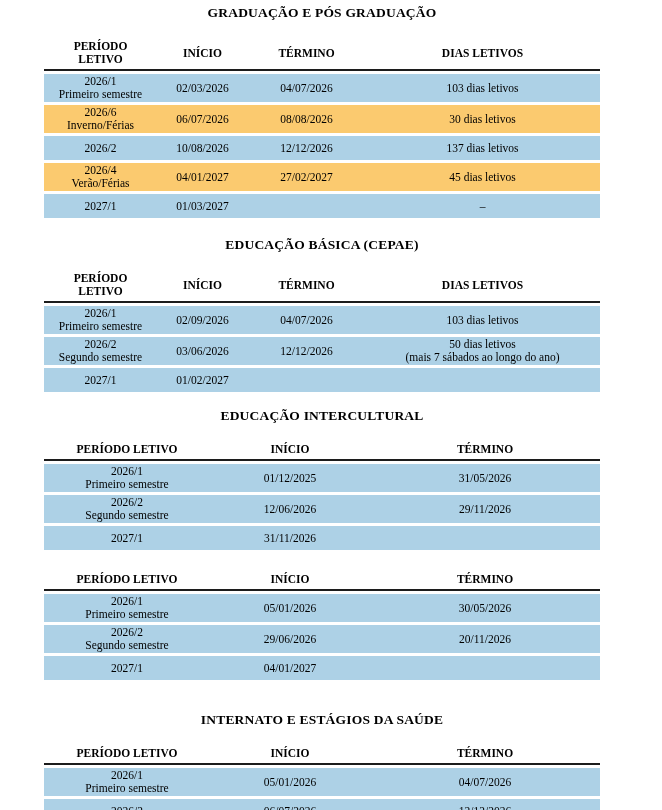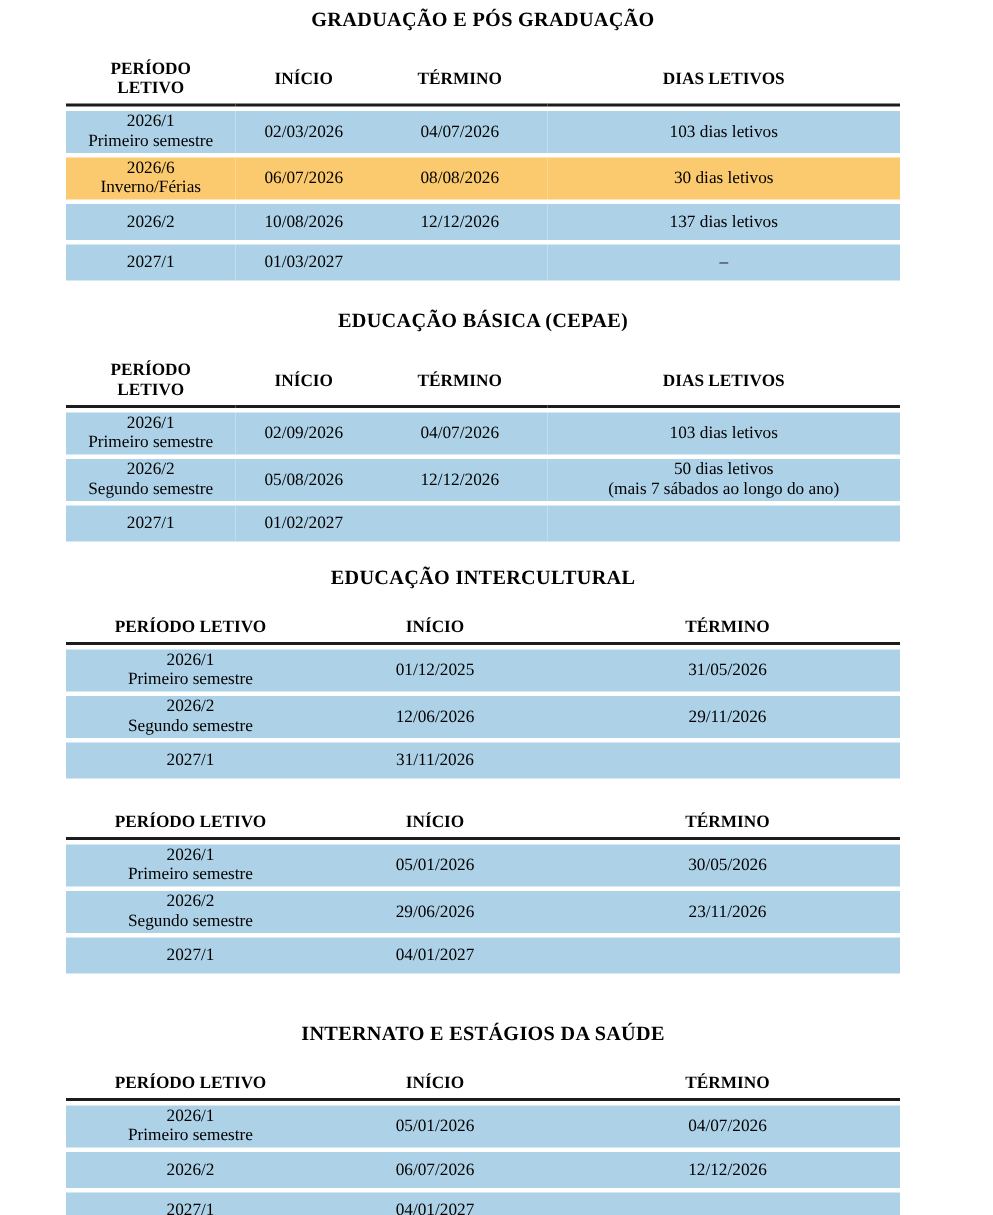--- a/index.html
+++ b/index.html
@@ -103,20 +103,27 @@
                 <td class="cell">06/07/2026</td>
                 <td class="cell">08/08/2026</td>
                 <td class="cell">30 dias letivos</td>
               </tr>
               <tr class="row-class">
                 <td class="cell">2026/2</td>
                 <td class="cell">10/08/2026</td>
                 <td class="cell">12/12/2026</td>
                 <td class="cell">137 dias letivos</td>
               </tr>
+              <tr class="row-complementary">
+                <td class="cell">2026/4
+Verão/Férias</td>
+                <td class="cell">04/01/2027</td>
+                <td class="cell">27/02/2027</td>
+                <td class="cell">45 dias letivos</td>
+              </tr>
               <tr class="row-class">
                 <td class="cell">2027/1</td>
                 <td class="cell">01/03/2027</td>
                 <td class="cell"></td>
                 <td class="cell">–</td>
               </tr>
             </tbody>
           </table>
         </section>
         <section class="cal-section">
@@ -141,21 +148,21 @@
               <tr class="row-class">
                 <td class="cell">2026/1
 Primeiro semestre</td>
                 <td class="cell">02/09/2026</td>
                 <td class="cell">04/07/2026</td>
                 <td class="cell">103 dias letivos</td>
               </tr>
               <tr class="row-class">
                 <td class="cell">2026/2
 Segundo semestre</td>
-                <td class="cell">05/08/2026</td>
+                <td class="cell">03/06/2026</td>
                 <td class="cell">12/12/2026</td>
                 <td class="cell">50 dias letivos
 (mais 7 sábados ao longo do ano)</td>
               </tr>
               <tr class="row-class">
                 <td class="cell">2027/1</td>
                 <td class="cell">01/02/2027</td>
                 <td class="cell"></td>
                 <td class="cell"></td>
               </tr>
@@ -216,21 +223,21 @@
               <tr class="row-class">
                 <td class="cell">2026/1
 Primeiro semestre</td>
                 <td class="cell">05/01/2026</td>
                 <td class="cell">30/05/2026</td>
               </tr>
               <tr class="row-class">
                 <td class="cell">2026/2
 Segundo semestre</td>
                 <td class="cell">29/06/2026</td>
-                <td class="cell">23/11/2026</td>
+                <td class="cell">20/11/2026</td>
               </tr>
               <tr class="row-class">
                 <td class="cell">2027/1</td>
                 <td class="cell">04/01/2027</td>
                 <td class="cell"></td>
               </tr>
             </tbody>
           </table>
         </section>
         <section class="cal-section">

